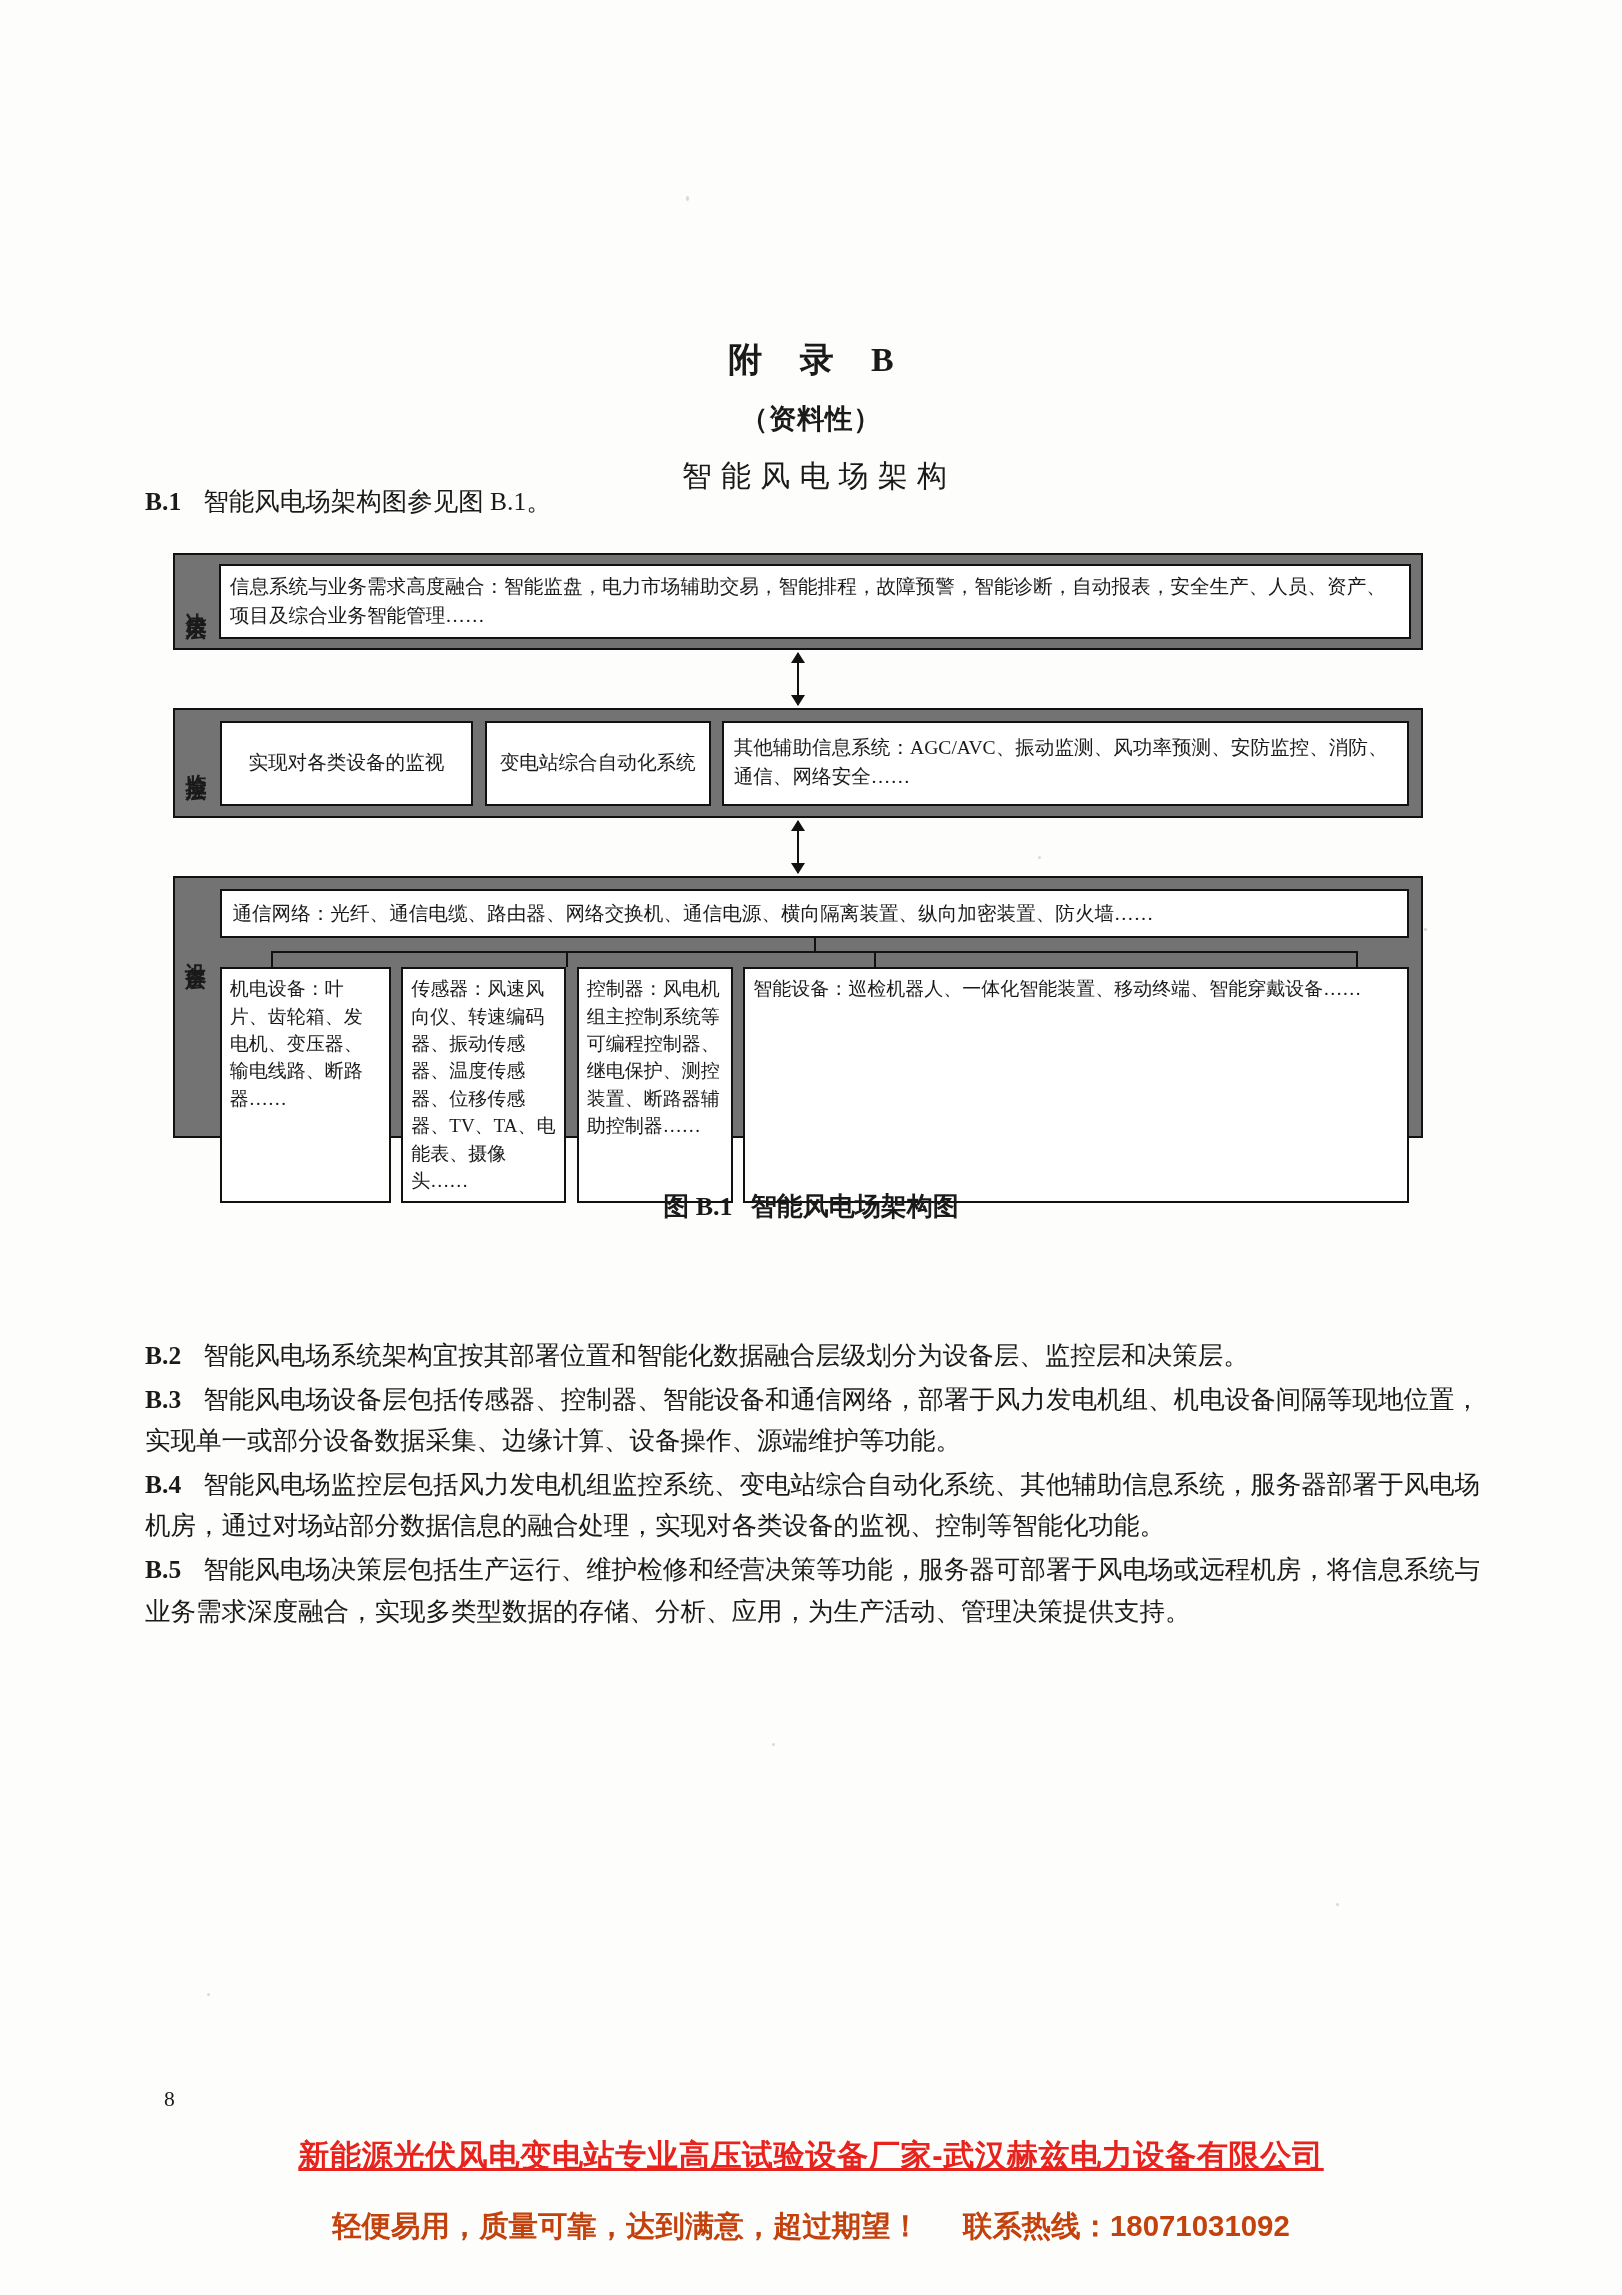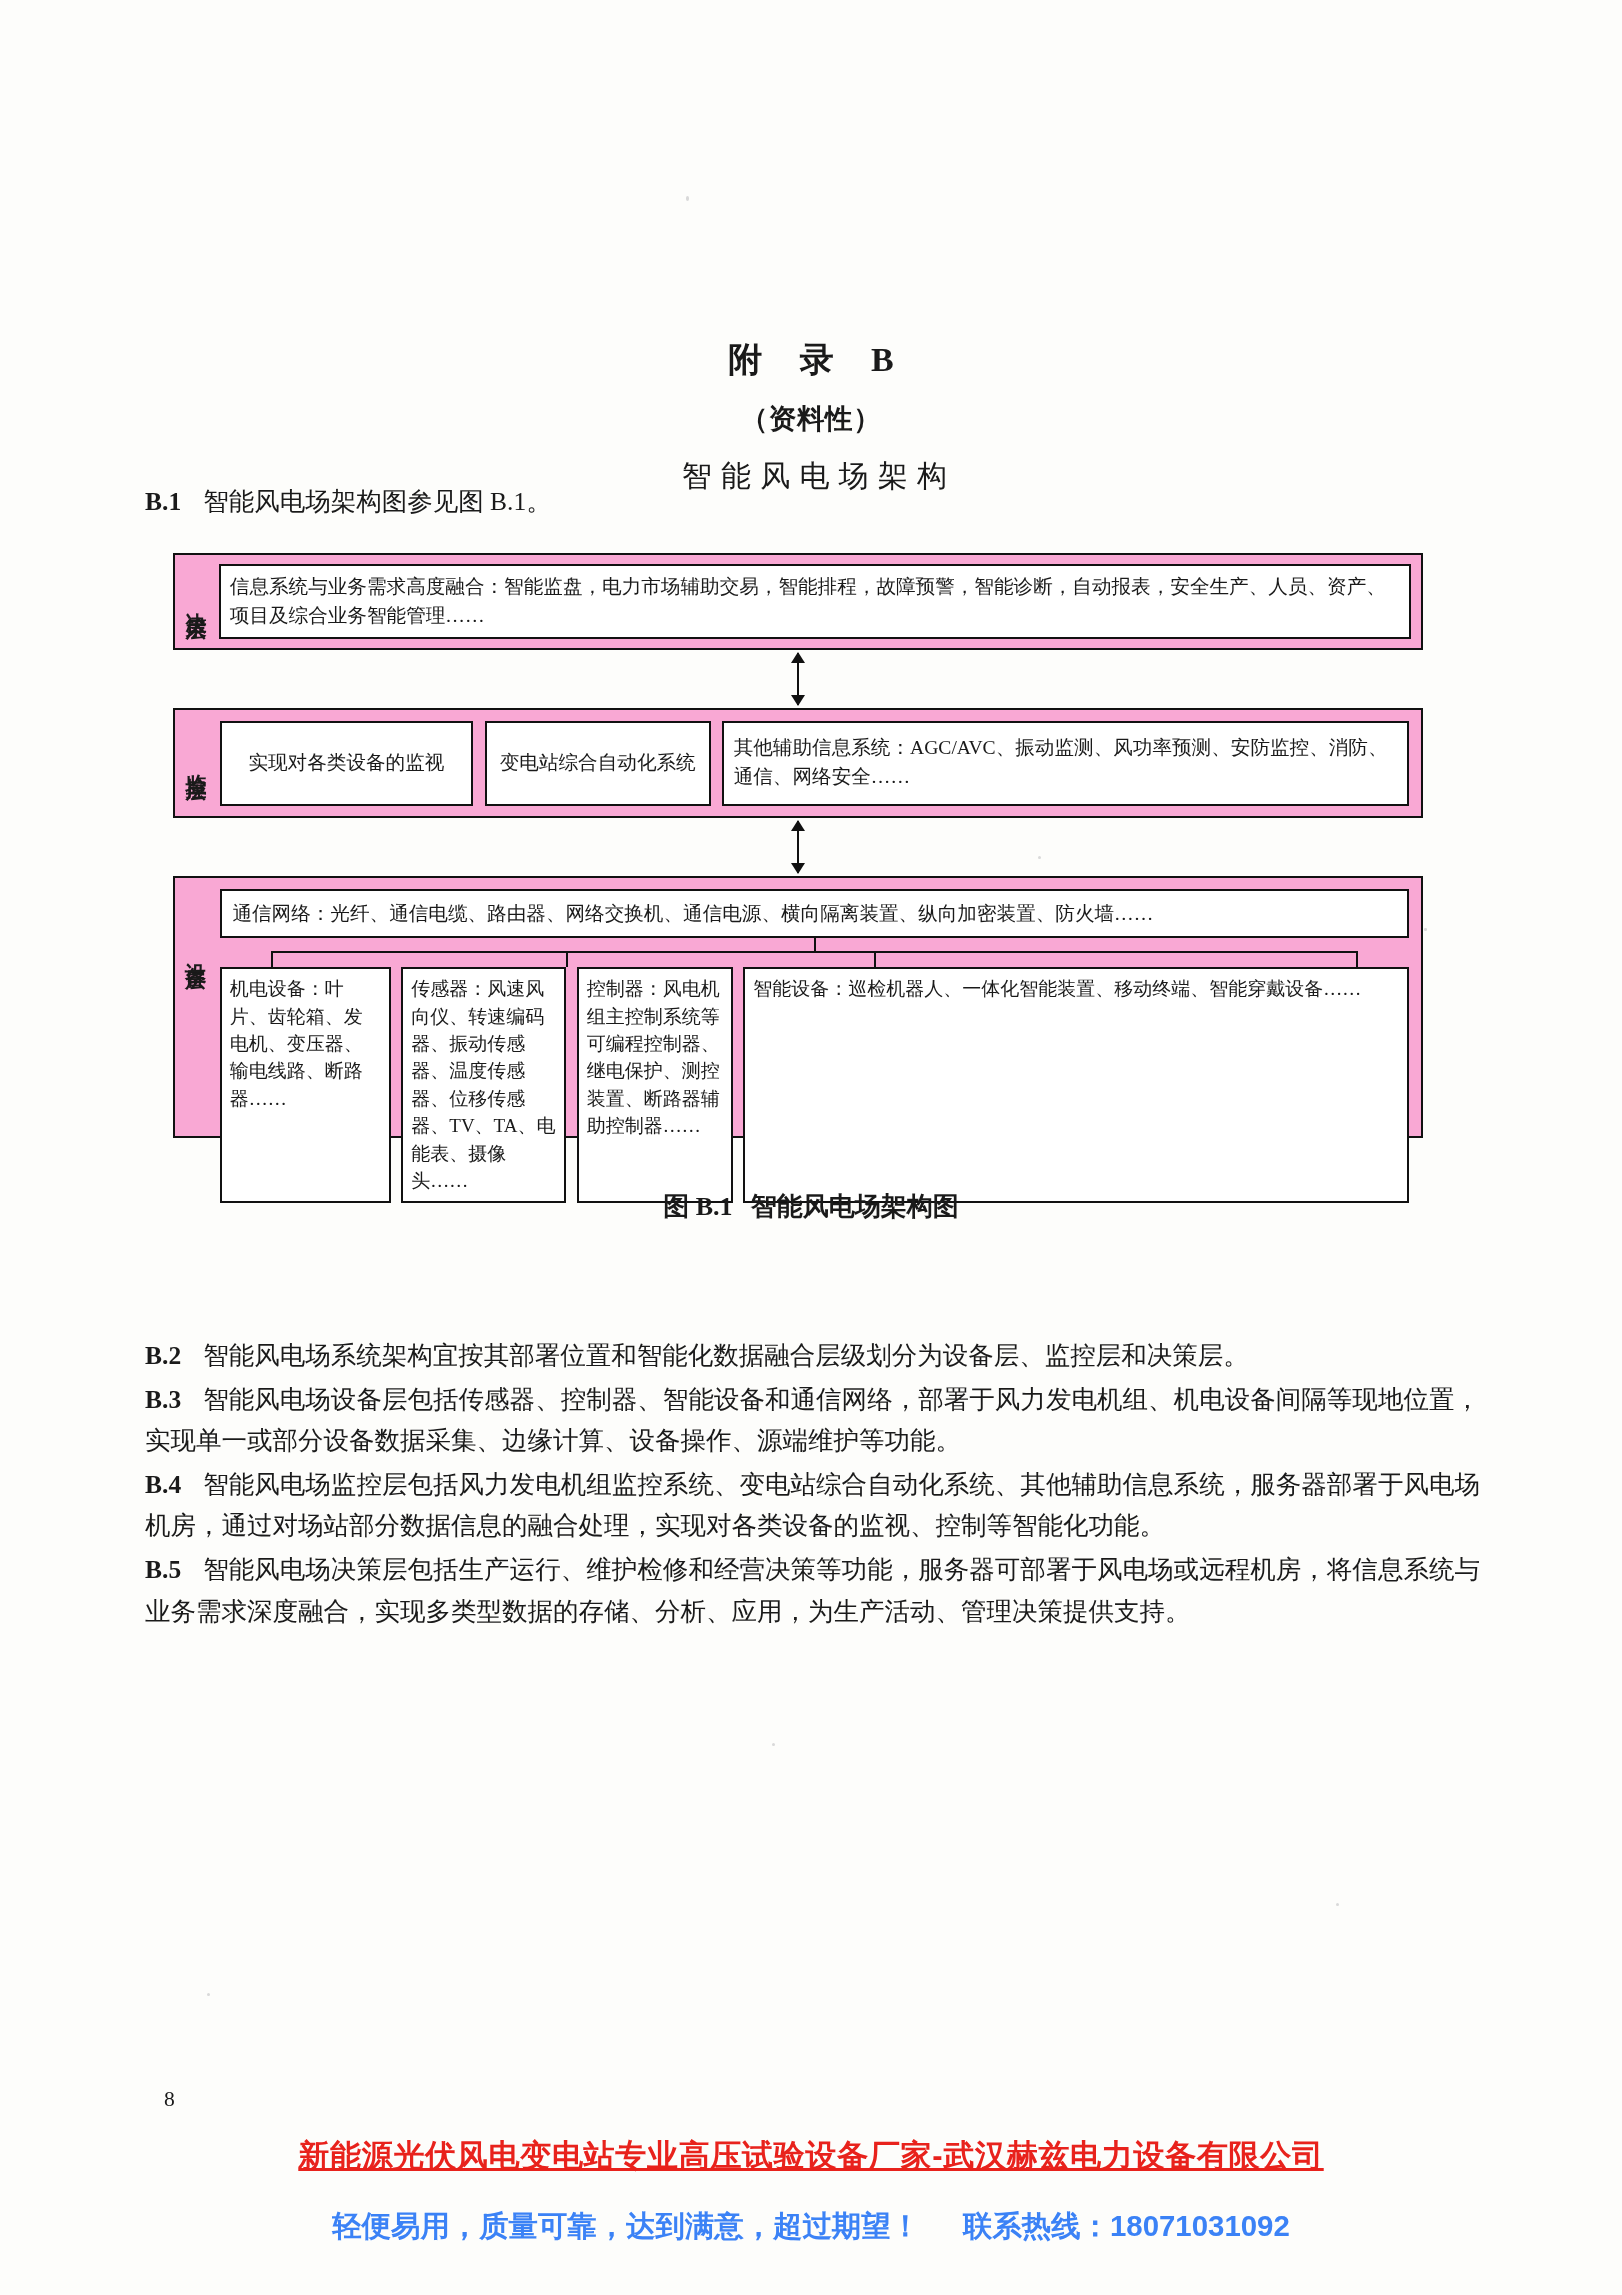--- a/index.html
+++ b/index.html
@@ -43,21 +43,21 @@
   .para .gap { display:inline-block; width:22px; }
 
   
   .figure {
     position:absolute;
     left:173px; top:553px;
     width:1250px;
   }
   .layer {
     border:2px solid #111;
-    background:#f9a8d4;
+    background:#737373;
     display:flex;
     align-items:stretch;
     box-sizing:border-box;
   }
   .layer-label {
     flex:0 0 41px;
     display:flex; align-items:center; justify-content:center;
     font-size:21px; font-weight:bold;
     line-height:1.18;
     writing-mode:vertical-rl;
@@ -264,18 +264,18 @@
       <span class="num">B.4</span><span class="gap"></span><span>智能风电场监控层包括风力发电机组监控系统、变电站综合自动化系统、其他辅助信息系统，服务器部署于风电场机房，通过对场站部分数据信息的融合处理，实现对各类设备的监视、控制等智能化功能。</span>
     </p>
     <p class="para">
       <span class="num">B.5</span><span class="gap"></span><span>智能风电场决策层包括生产运行、维护检修和经营决策等功能，服务器可部署于风电场或远程机房，将信息系统与业务需求深度融合，实现多类型数据的存储、分析、应用，为生产活动、管理决策提供支持。</span>
     </p>
   </div>
 
   <div class="page-number">8</div>
 
   <div class="advert advert-line" id="advert-line-1" style="top: 2135px; color: rgb(232, 34, 28);">新能源光伏风电变电站专业高压试验设备厂家-武汉赫兹电力设备有限公司</div>
-  <div class="advert advert-line" id="advert-line-2" style="top: 2207px; color: #3b82f6; text-align: center;">
+  <div class="advert advert-line" id="advert-line-2" style="top: 2207px; color: #c2410c; text-align: center;">
     <span>轻便易用，质量可靠，达到满意，超过期望！</span><span class="spacer"></span><span>联系热线：18071031092</span>
   </div>
 
 </div>
 
 
 </body></html>

